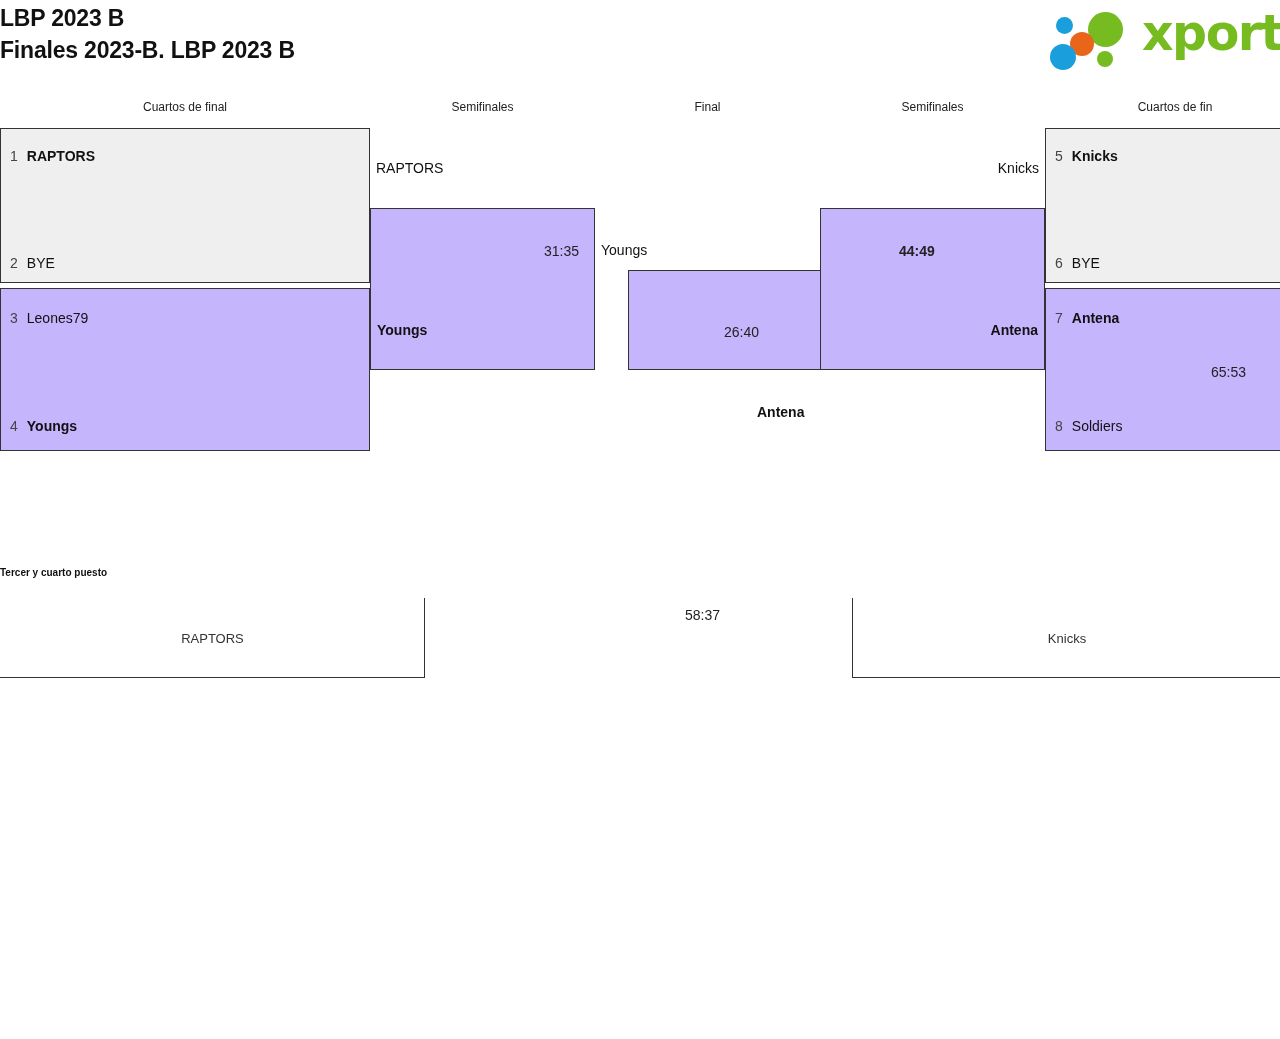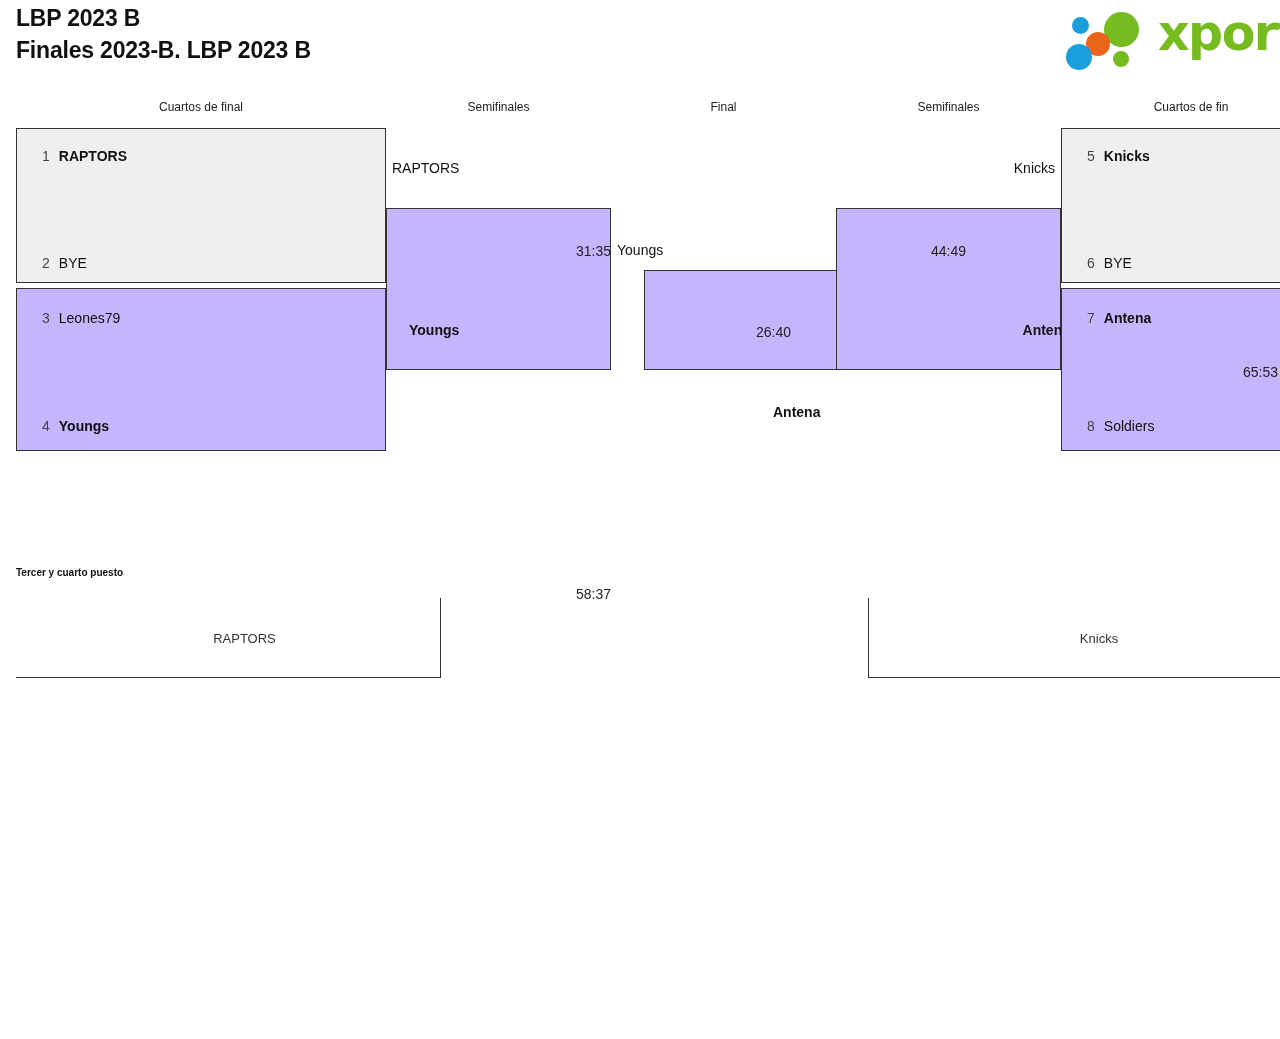--- a/index.html
+++ b/index.html
@@ -8,21 +8,21 @@
     background: #ffffff;
   }
   body {
     width: 1280px;
     height: 1039px;
     position: relative;
     font-family: "Liberation Sans", sans-serif;
     color: #1a1a1a;
     overflow: hidden;
   }
-  .abs { position: absolute; margin-left: 16px; }
+  .abs { position: absolute; }
 
   
   #header-title {
     left: 0px; top: 2px; width: 900px;
   }
   #header-title .title-line {
     font-size: 23px;
     font-weight: 700;
     line-height: 32px;
     letter-spacing: -0.2px;
@@ -164,21 +164,21 @@
 </div>
 
 <div class="abs label-free" style="left:601px; top:242px;">Youngs</div>
 <div class="abs mbox" style="left:628px; top:270px; width:225px; height:100px;">
   <div class="abs score" style="left:0px; top:53px; width:130px; text-align:right;">26:40</div>
 </div>
 <div class="abs label-free win" style="left:757px; top:404px;">Antena</div>
 
 <div class="abs label-free" style="left:820px; top:160px; width:219px; text-align:right;">Knicks</div>
 <div class="abs mbox" style="left:820px; top:208px; width:225px; height:162px;">
-  <div class="abs score" style="left:78px; top:34px; width:120px; text-align:left;">44:49</div>
+  <div class="abs score" style="left:78px; top:34px; width:120px; text-align:left;font-weight:bold;">44:49</div>
   <div class="abs team win" style="left:0px; top:113px; width:217px; text-align:right;">Antena</div>
 </div>
 
 <div class="abs mbox bye" style="left:1045px; top:128px; width:260px; height:155px;">
   <div class="abs row-l" style="left:9px; top:19px;">
     <span class="seed">5</span>
     <span class="team win">Knicks</span>
   </div>
   <div class="abs row-l" style="left:9px; top:126px;">
     <span class="seed">6</span>
@@ -198,18 +198,18 @@
   </div>
 </div>
 
 <div class="abs" id="third-heading">Tercer y cuarto puesto</div>
 
 <div class="abs tp-box" style="left:0px; top:598px; width:425px; height:80px;
             border-right:1px solid #333333; border-bottom:1px solid #333333;">
   <div class="abs tp-name" style="left:0px; top:33px; width:425px;">RAPTORS</div>
 </div>
 
-<div class="abs score" style="left:560px; top:586px; width:160px; text-align:left;">58:37</div>
+<div class="abs score" style="left:560px; top:607px; width:160px; text-align:right;">58:37</div>
 
 <div class="abs tp-box" style="left:852px; top:598px; width:428px; height:80px;
             border-left:1px solid #333333; border-bottom:1px solid #333333;">
   <div class="abs tp-name" style="left:0px; top:33px; width:428px;">Knicks</div>
 </div>
 
 </body></html>

